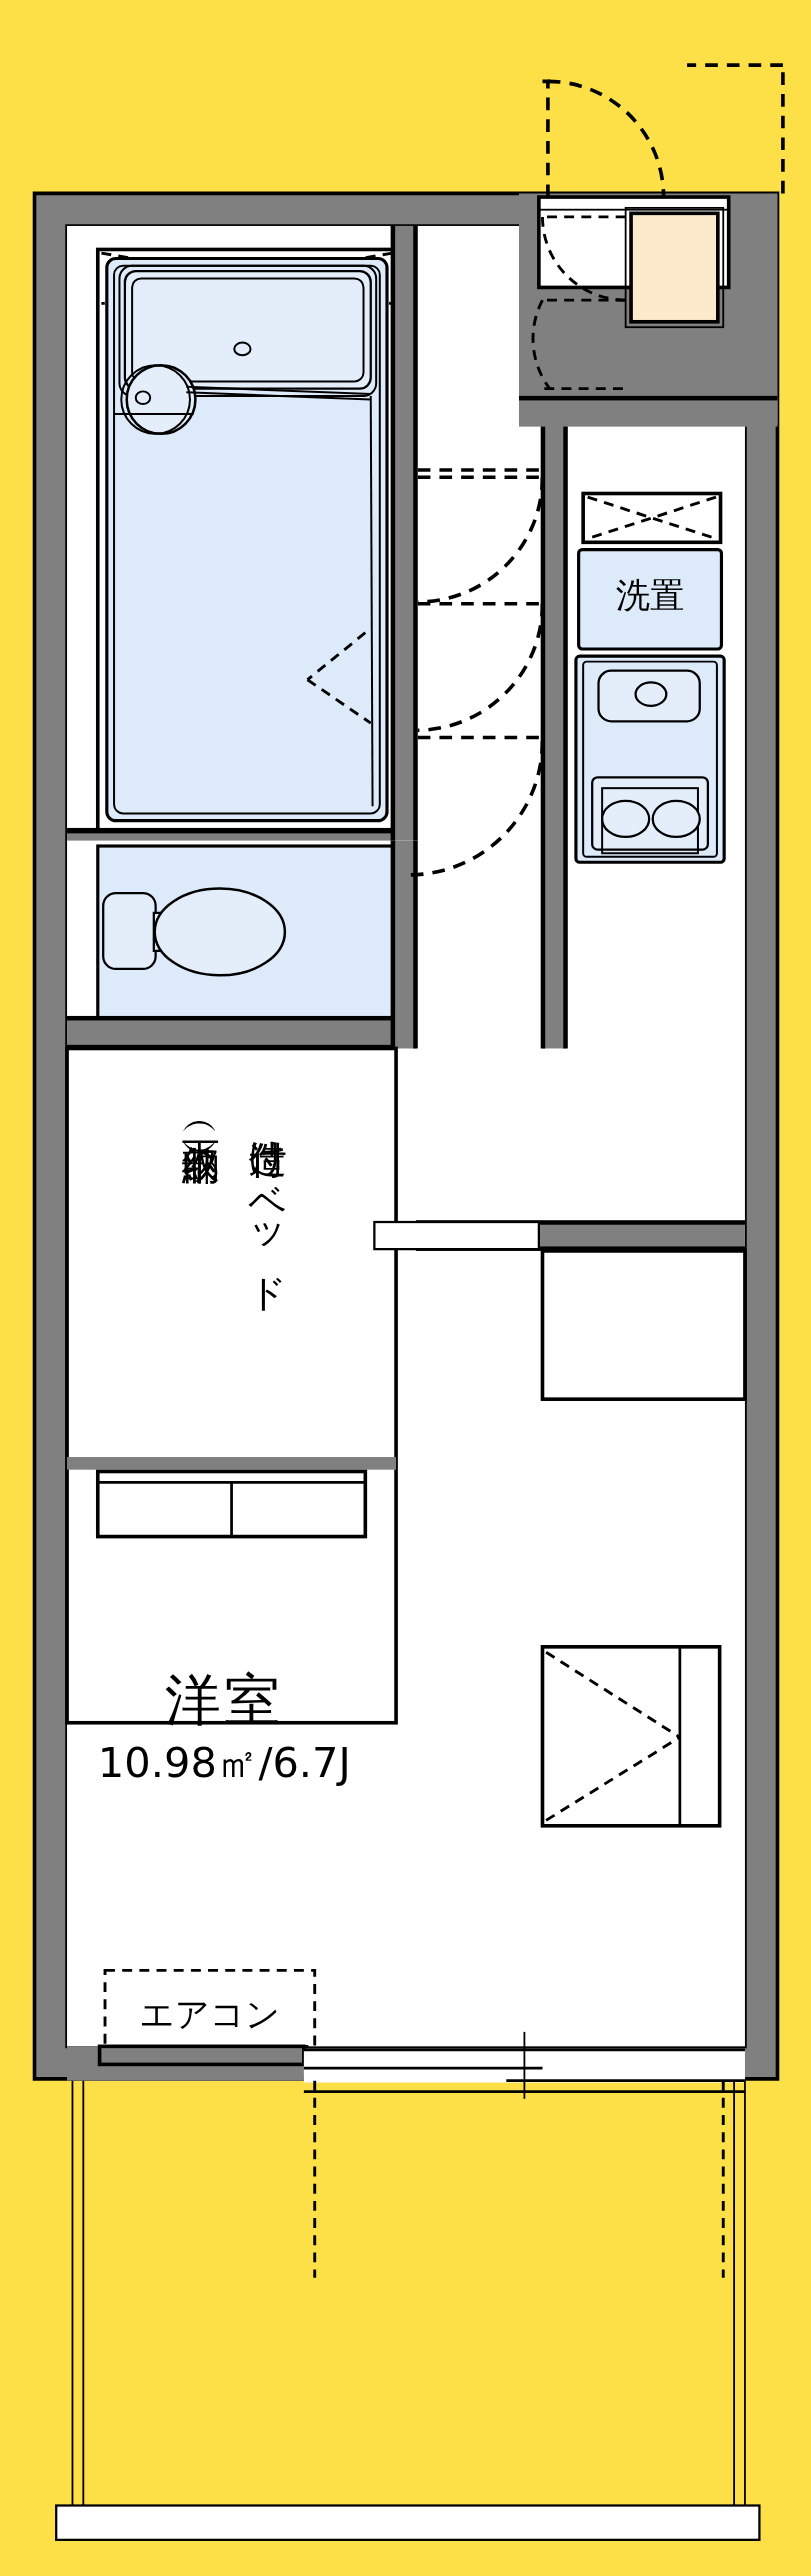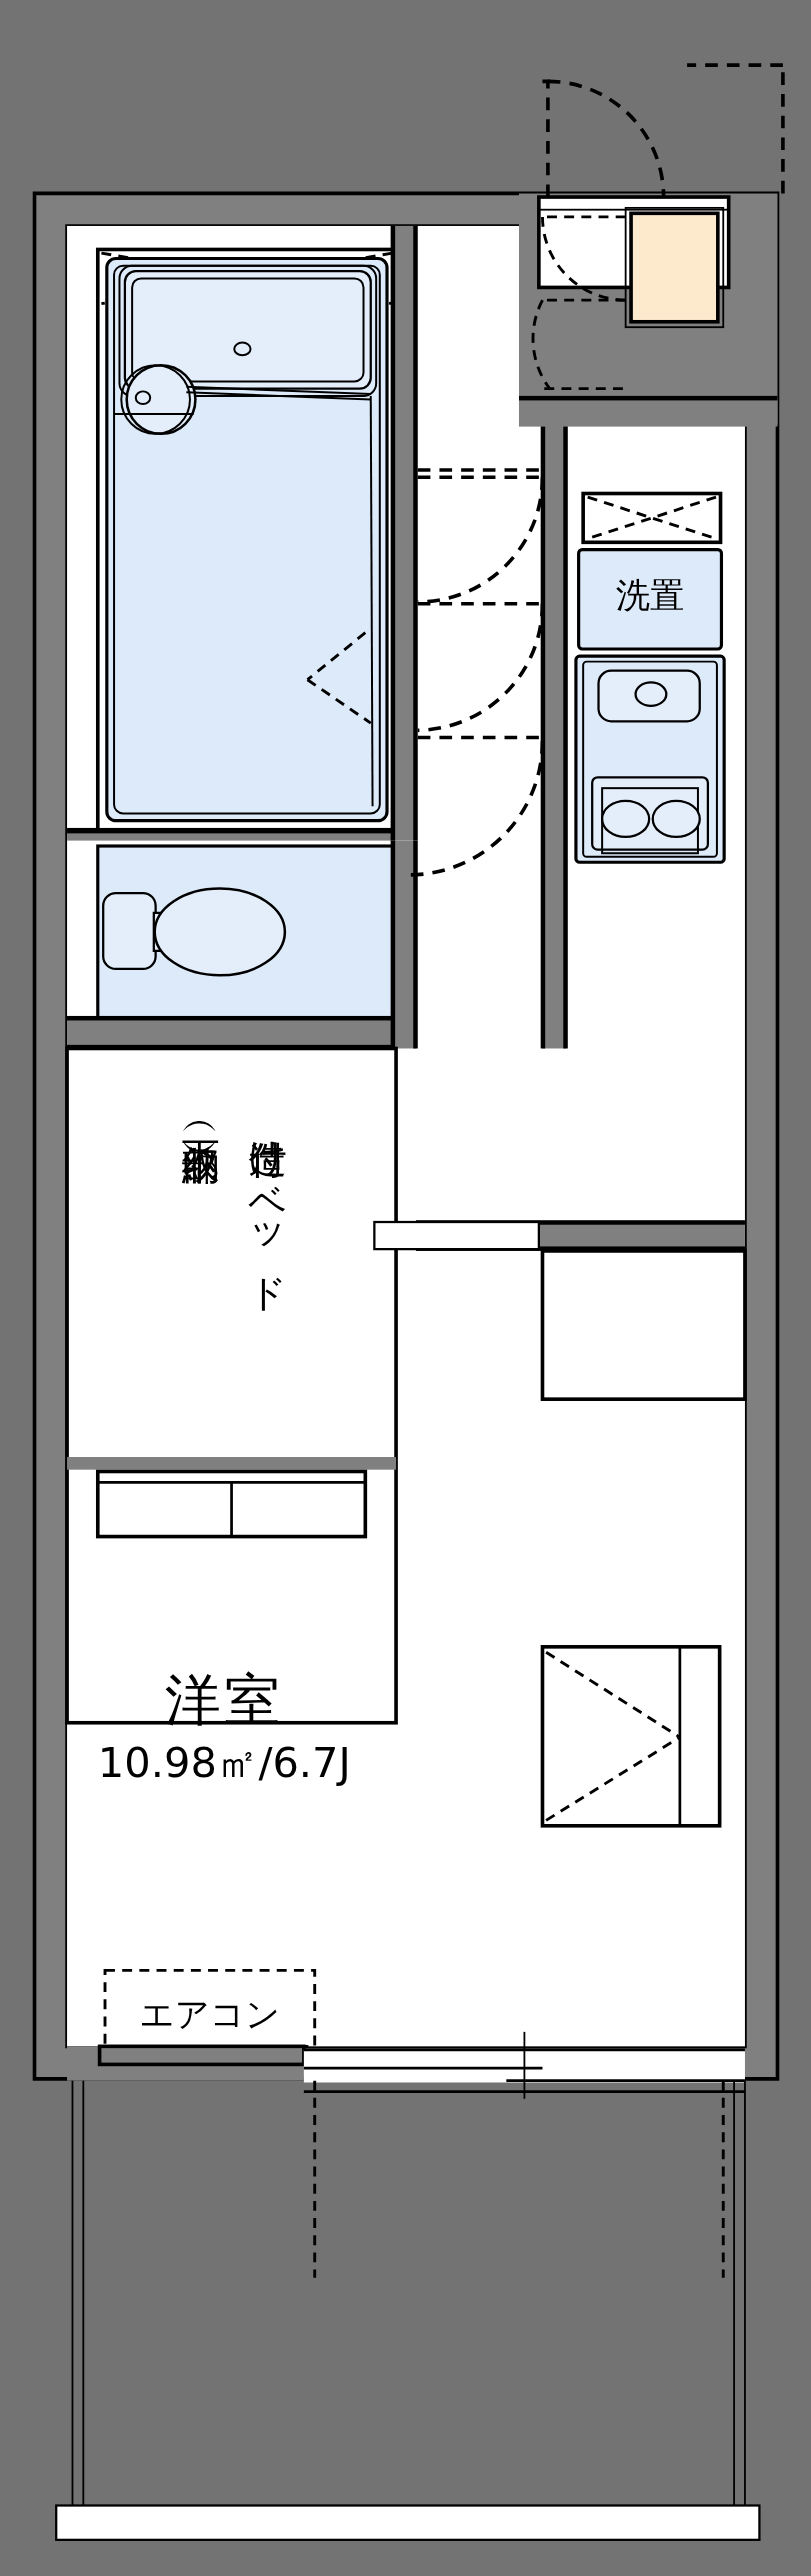--- a/index.html
+++ b/index.html
@@ -10,21 +10,21 @@
   body {
     width: 812px;
     height: 2576px;
     font-family: "DejaVu Sans", "Liberation Sans", sans-serif;
     overflow: hidden;
   }
   #floorplan-root {
     position: relative;
     width: 812px;
     height: 2576px;
-    background: #737373;
+    background: #fde047;
   }
   svg.plan {
     display: block;
     width: 812px;
     height: 2576px;
   }
   .wall-fill      { fill: #808080; stroke: #000000; stroke-width: 4; }
   .wall-fill-nostroke { fill: #808080; stroke: none; }
   .room-fill      { fill: #ffffff; stroke: #000000; stroke-width: 4; }
   .fix-blue       { fill: #ddeaf9; stroke: #000000; stroke-width: 3.5; }

